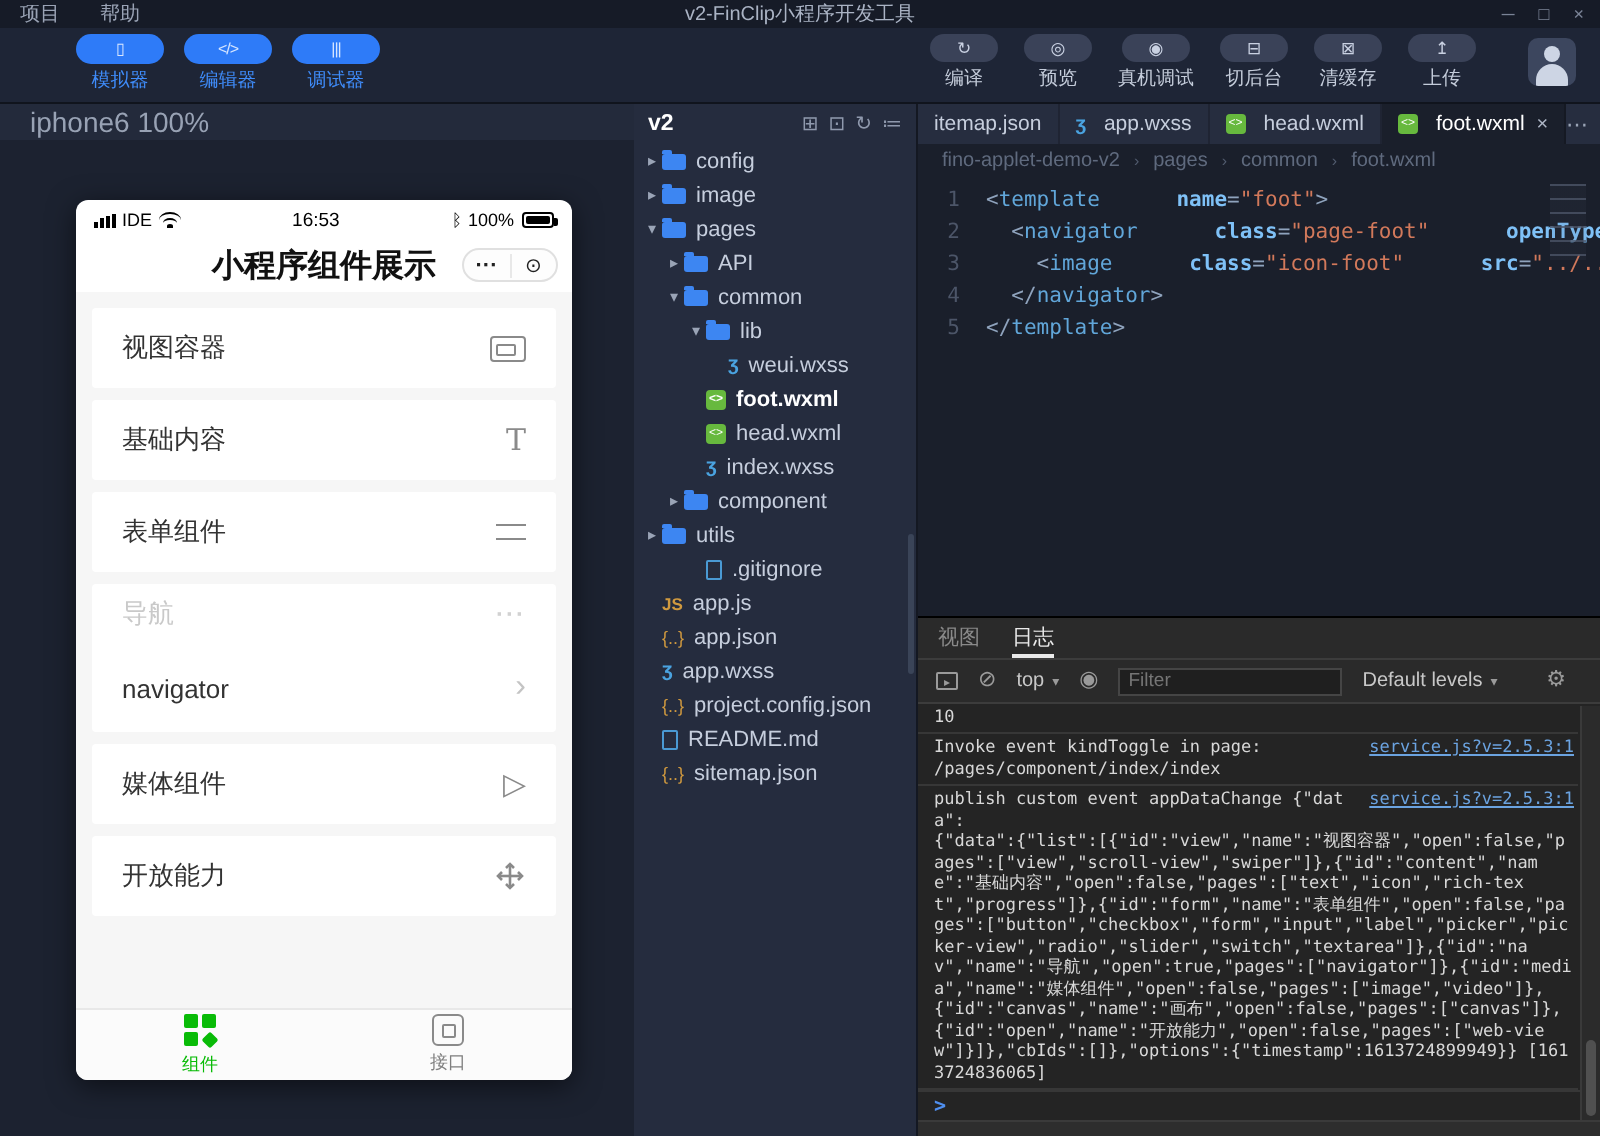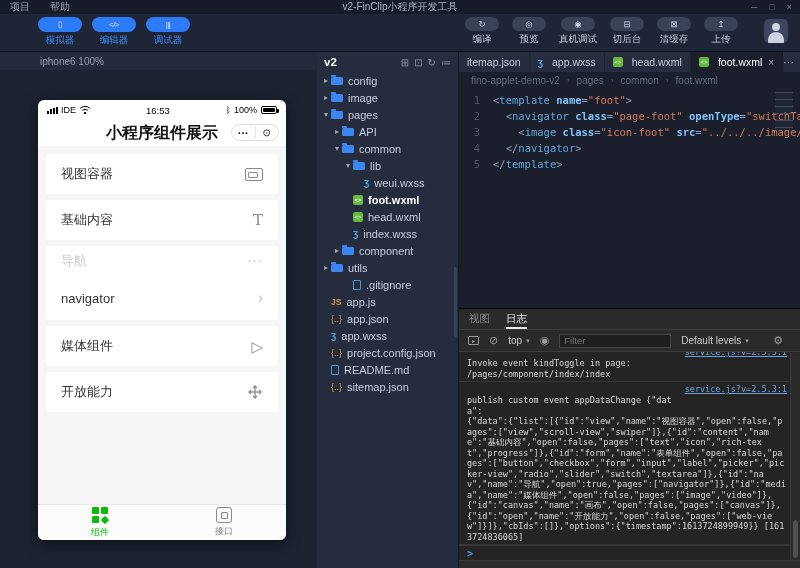--- a/index.html
+++ b/index.html
@@ -28,22 +28,22 @@
   .toolbtn .pill { min-width:34px; padding:0 10px; height:14px; border-radius:7px; background:#3a4258;
                    color:#c9d1e2; font-size:8.5px; display:flex; align-items:center; justify-content:center; }
   .toolbtn .lbl { font-size:9.5px; color:#c4ccda; margin-top:2px; white-space:nowrap; }
   .avatar { position:absolute; right:12px; top:5px; width:24px; height:24px; border-radius:5px;
             background:#3c465e; overflow:hidden; cursor:pointer; }
   .av-head { position:absolute; left:8px; top:4px; width:8px; height:8px; border-radius:50%; background:#cdd5e4; }
   .av-body { position:absolute; left:4px; top:13px; width:16px; height:12px; border-radius:8px 8px 0 0; background:#cdd5e4; }
 
   
   .simulator { position:absolute; top:52px; left:0; width:317px; bottom:0; background:#1c2230; }
-  .devicebar { height:18px; background:#232a3b; color:#98a2b4; font-size:10px;
-               display:flex; align-items:center; padding-left:40px; cursor:pointer; }
+  .devicebar { height:18px; background:#232a3b; color:#98a2b4; font-size:14px;
+               display:flex; align-items:center; padding-left:15px; cursor:pointer; }
   .phone { position:absolute; left:38px; top:48px; width:248px; height:440px; background:#fff;
            border-radius:6px; box-shadow:0 3px 14px rgba(0,0,0,.55); overflow:hidden;
            display:flex; flex-direction:column; }
   .statusbar { height:20px; padding:0 9px; display:flex; justify-content:space-between; align-items:center;
                font-size:9px; color:#000; flex:none; }
   .sb-left,.sb-right { display:flex; align-items:center; gap:3px; }
   .sig { display:flex; align-items:flex-end; gap:1px; }
   .sig i { width:2px; background:#000; display:block; }
   .sig i:nth-child(1){height:3px} .sig i:nth-child(2){height:4.5px} .sig i:nth-child(3){height:6px} .sig i:nth-child(4){height:7px}
   .wifi { position:relative; width:11px; height:8px; }
@@ -118,21 +118,21 @@
           border-right:1px solid rgba(0,0,0,.18); cursor:pointer; white-space:nowrap; }
   .etab.active { background:#1a1f2b; color:#fff; }
   .etab .x { color:#aeb6c6; font-size:10px; margin-left:2px; }
   .etabs .more { position:absolute; right:6px; top:0; height:20px; display:flex; align-items:center;
                  color:#9aa4b6; font-size:11px; cursor:pointer; }
   .crumbs { height:17px; display:flex; align-items:center; padding-left:12px; gap:7px; color:#5f6a7e; font-size:10px; }
   .crumbs .sep { font-size:8px; color:#515b6e; }
   .code { position:relative; font-family:"DejaVu Sans Mono",monospace; font-size:10.5px; line-height:16px; padding-top:3px; }
   .cl { display:flex; white-space:pre; }
   .ln { width:34px; text-align:right; padding-right:13px; color:#4c5568; flex:none; }
-  .t-tag { color:#61a6d9; } .t-att { color:#7fc1f7; font-weight:bold; }
+  .t-tag { color:#61a6d9; } .t-att { color:#7fc1f7; font-weight:bold;margin-left:32px; }
   .t-str { color:#d2795b; } .t-pun { color:#8fa3bd; } .t-pln { color:#aab6c8; }
   .minimap { position:absolute; right:7px; top:3px; width:18px; height:38px;
              background:repeating-linear-gradient(to bottom,#4c5568 0 1px,rgba(76,85,104,.12) 1px 7px);
              opacity:.8; cursor:pointer; }
 
   
   .console { position:absolute; top:308px; left:459px; right:0; bottom:0; background:#242424;
              border-top:1px solid #000; display:flex; flex-direction:column; }
   .ctabs { height:21px; background:#2a2a2a; display:flex; align-items:stretch; padding-left:10px; gap:16px;
            font-size:10.5px; color:#8a8a8a; border-bottom:1px solid #3c3c3c; flex:none; }
@@ -147,21 +147,21 @@
   .ct-sel .caret { font-size:7px; color:#9a9a9a; font-style:normal; }
   .filter-input { width:112px; height:14px; background:#1f1f1f; border:1px solid #454545; color:#b9b9b9;
                   font-size:9.5px; padding:0 4px; font-family:"Liberation Sans",sans-serif; }
   .filter-input::placeholder { color:#757575; }
   .ctools .gear { margin-left:auto; margin-right:8px; }
   .logs { flex:1; overflow:hidden; display:flex; flex-direction:column; justify-content:flex-end;
           font-family:"DejaVu Sans Mono",monospace; font-size:8.5px; line-height:10.5px; color:#d8d8d8;
           padding-right:11px; }
   .log { padding:2px 2px 2px 8px; border-bottom:1px solid #373737; }
   .log-top { display:flex; justify-content:space-between; gap:8px; }
-  .log-head { word-break:break-all;margin-top:11px; }
+  .log-head { word-break:break-all; }
   .log-link { color:#6ba3e0; text-decoration:underline; white-space:nowrap; cursor:pointer; }
   .log-body { word-break:break-all; white-space:pre-wrap; }
   .prompt { height:15px; border-top:1px solid #373737; display:flex; align-items:center; padding-left:8px;
             color:#4f8ff0; font-weight:bold; font-size:10px; flex:none;
             font-family:"DejaVu Sans Mono",monospace; }
   .cbottom { height:8px; background:#2d2d2d; border-top:1px solid #3a3a3a; flex:none; }
   .cscroll { position:absolute; right:0; top:44px; bottom:8px; width:10px; background:#2b2b2b;
              border-left:1px solid #3a3a3a; }
   .cthumb { position:absolute; left:2px; bottom:2px; width:5px; height:38px; background:#505050; border-radius:3px; }
 </style>
@@ -282,20 +282,26 @@
         <div class="card">
           <div class="prow">
             <span>视图容器</span>
             <span class="ic-vc"></span>
           </div>
         </div>
         <div class="card">
           <div class="prow">
             <span>基础内容</span>
             <span class="ic-T">T</span>
+          </div>
+        </div>
+        <div class="card">
+          <div class="prow">
+            <span>表单组件</span>
+            <span class="ic-lines"></span>
           </div>
         </div>
         <div class="card">
           <div class="grow-head">
             <span>导航</span>
             <span class="ic-dots">···</span>
           </div>
           <div class="grow-item">
             <span>navigator</span>
             <span class="ic-chev">›</span>

